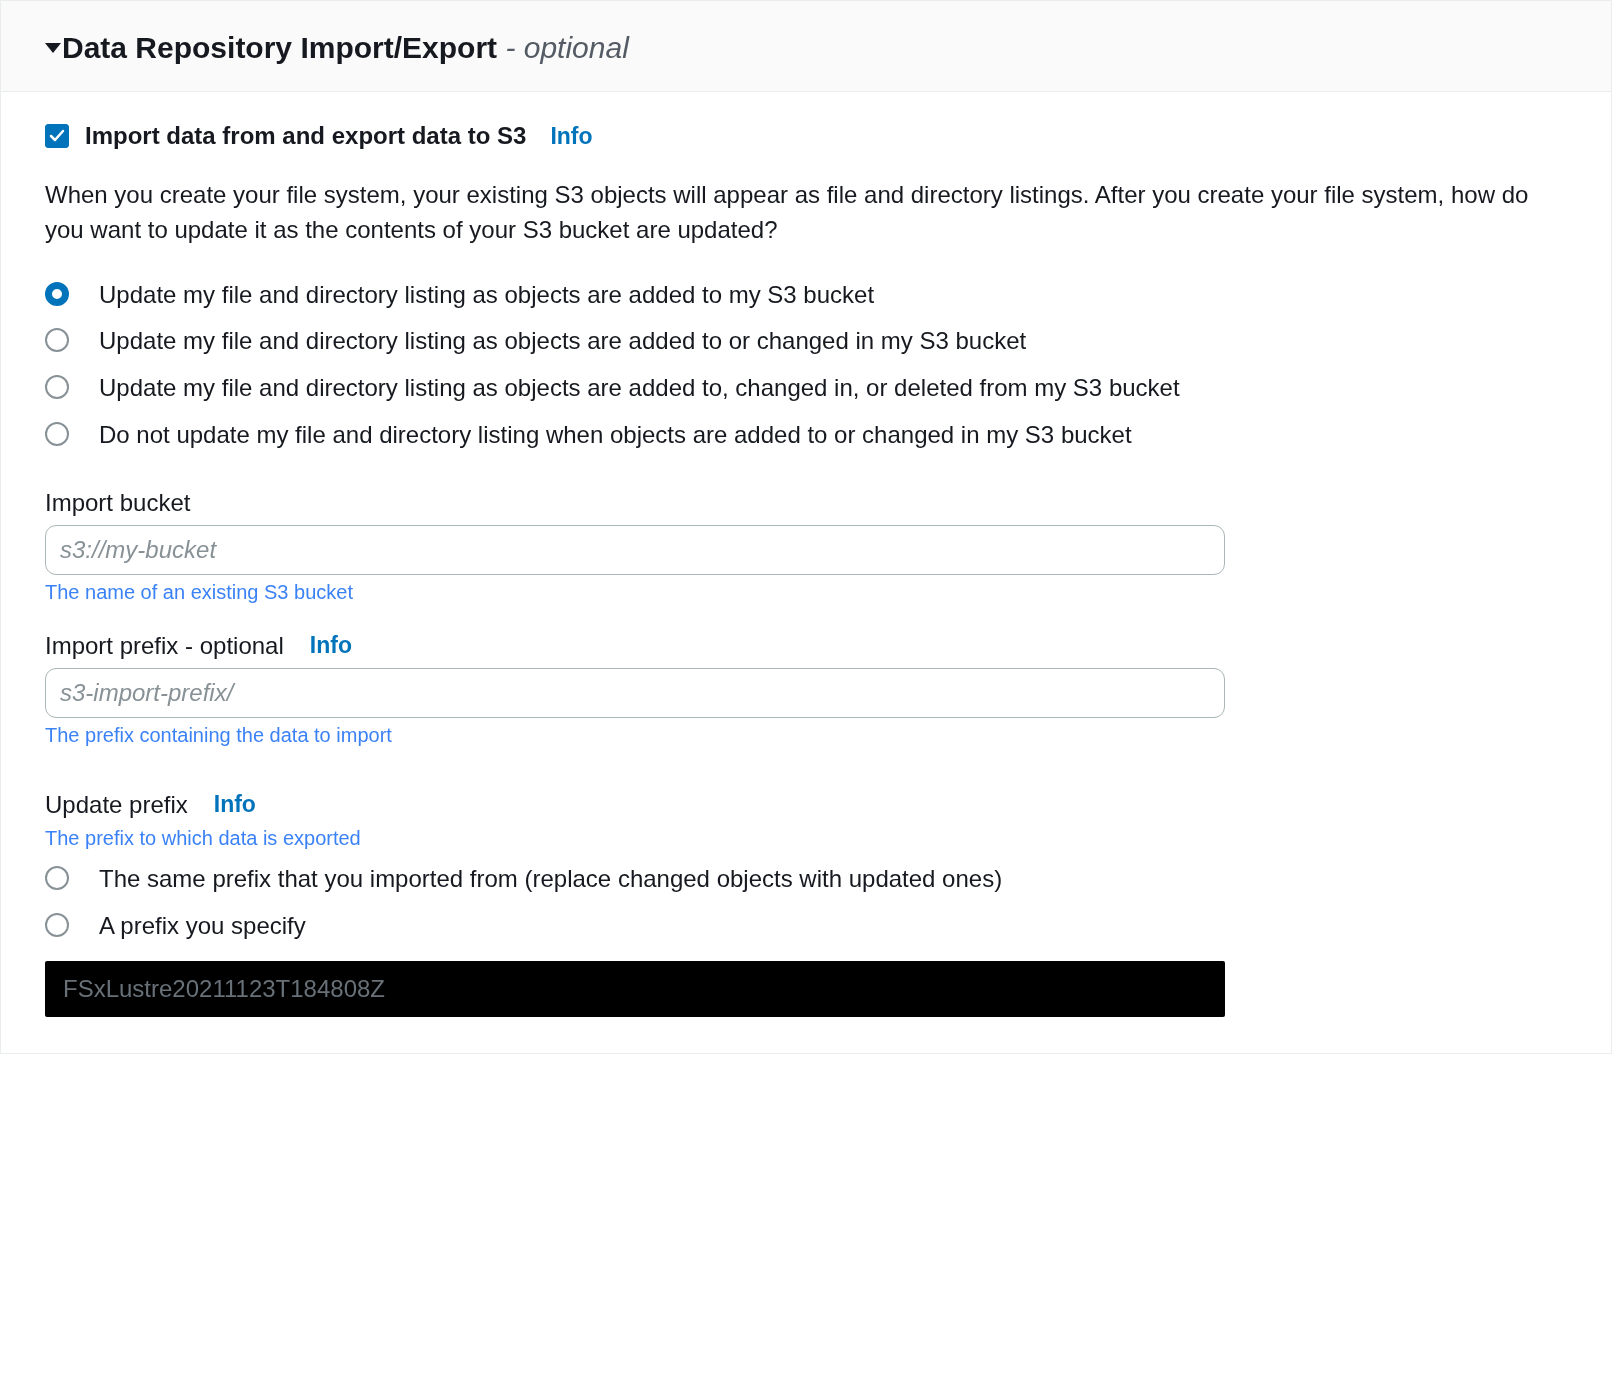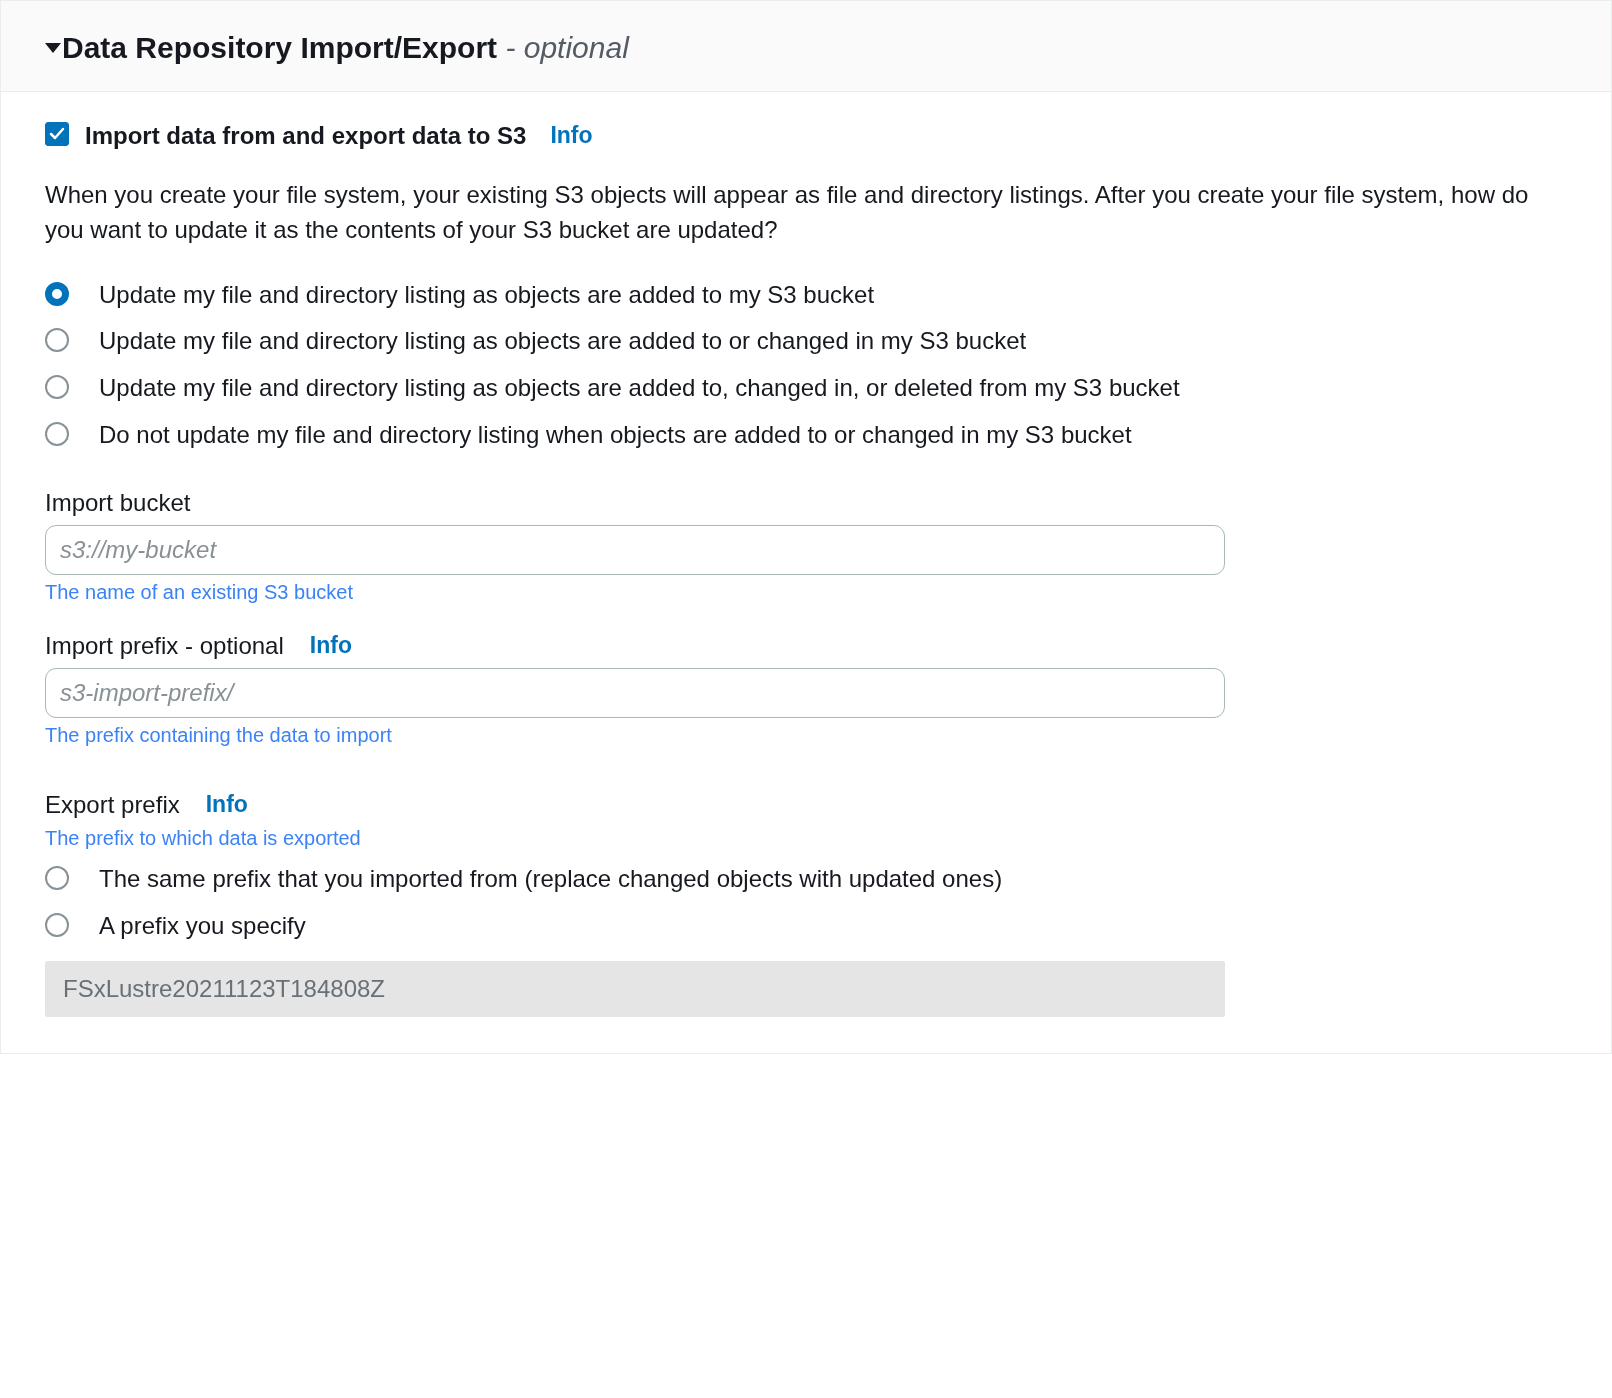--- a/index.html
+++ b/index.html
@@ -35,20 +35,21 @@
     .panel-title .optional {
       font-style: italic;
       font-weight: 400;
       color: #545b64;
     }
     .panel-body {
       padding: 30px 44px 36px 44px;
     }
     .cb-row {
       display: flex;
+      align-items: center;
       gap: 16px;
       margin-bottom: 28px;
     }
     .cb-box {
       width: 24px; height: 24px;
       border-radius: 3px;
       background: #0073bb;
       border: 1px solid #0073bb;
       display: flex;
       align-items: center;
@@ -138,21 +139,21 @@
     .export-section { margin-top: 44px; }
     .export-label {
       font-size: 24px;
       color: #16191f;
     }
     .readonly-box {
       width: 1180px;
       max-width: 100%;
       padding: 14px 18px;
       font-size: 24px;
-      background: #e5e5e5;
+      background: #000000;
       color: #687078;
       border-radius: 2px;
       margin-top: 18px;
     }
     .info-small {
       color: #0073bb;
       font-weight: 700;
       font-size: 23px;
       margin-left: 14px;
       cursor: pointer;
@@ -215,21 +216,21 @@
       <div class="form-label-row">
         <span class="form-label">Import prefix - optional</span>
         <span class="info-small">Info</span>
       </div>
       <input class="text-input" type="text" placeholder="s3-import-prefix/" style="">
       <div class="helper">The prefix containing the data to import</div>
     </div>
 
     <div class="export-section">
       <div class="form-label-row">
-        <span class="export-label">Export prefix</span>
+        <span class="export-label">Update prefix</span>
         <span class="info-small">Info</span>
       </div>
       <div class="helper" style="margin-top:2px; margin-bottom:12px;">The prefix to which data is exported</div>
 
       <div class="radio-group" style="margin-bottom:0;">
         <div class="radio-row">
           <div class="radio"></div>
           <div class="radio-label">The same prefix that you imported from (replace changed objects with updated ones)</div>
         </div>
         <div class="radio-row">

